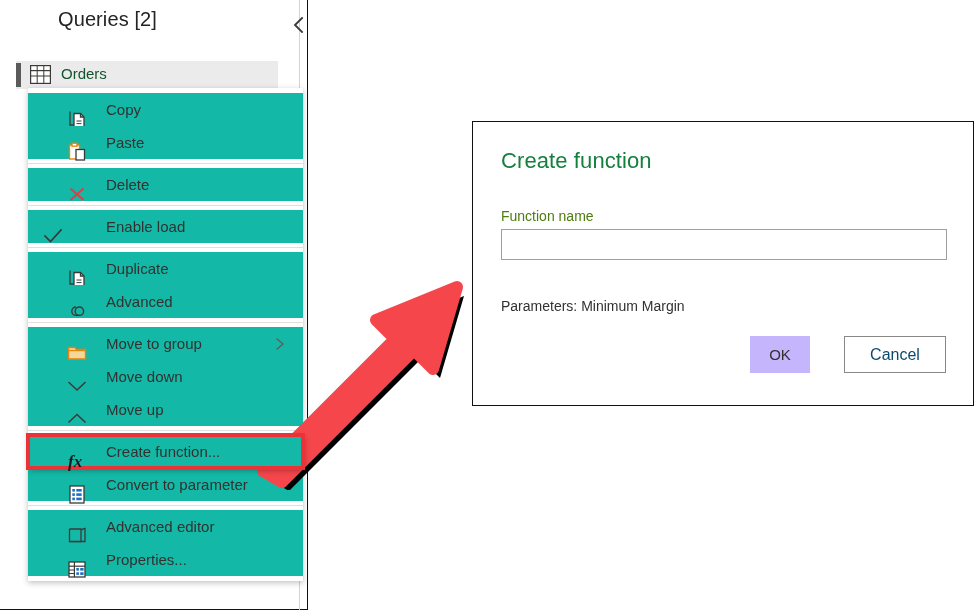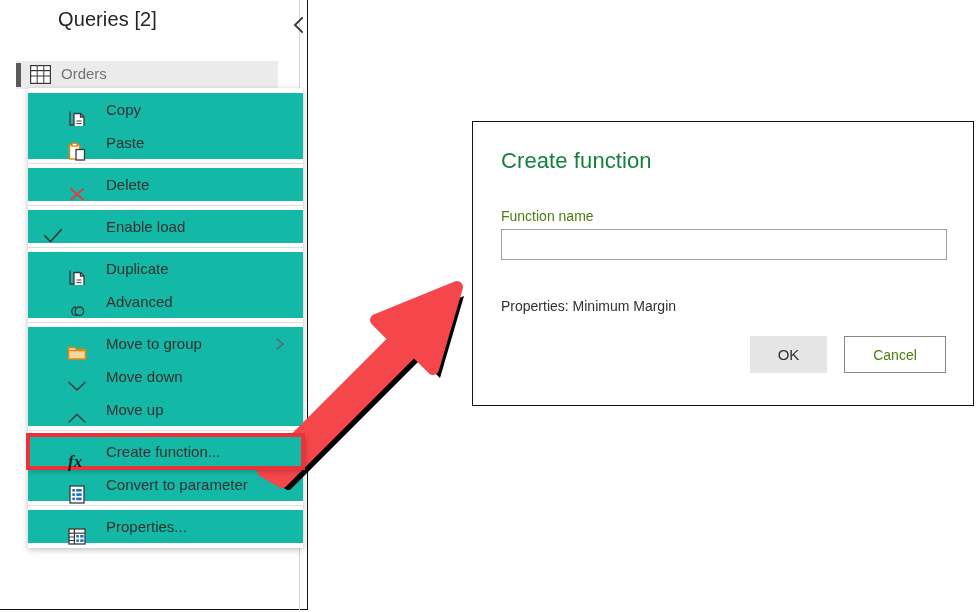--- a/index.html
+++ b/index.html
@@ -85,21 +85,21 @@
     left: 14px;
     top: 4px;
     width: 21px;
     height: 19px;
   }
   #orders-label {
     position: absolute;
     left: 45px;
     top: 4px;
     font-size: 15px;
-    color: #737373;
+    color: #14532d;
   }
 
   
   #context-menu {
     position: absolute;
     left: 28px;
     top: 88px;
     width: 275px;
     background: #ffffff;
     box-shadow: 0 1.6px 6px rgba(0,0,0,0.24), 0 0.3px 1px rgba(0,0,0,0.18);
@@ -206,40 +206,40 @@
     position: absolute;
     left: 28px;
     top: 176px;
     font-size: 14px;
     color: #323130;
   }
   #ok-button {
     position: absolute;
     left: 277px;
     top: 214px;
-    width: 77px;
+    width: 60px;
     height: 37px;
-    background: #e5e5e5;
+    background: #c4b5fd;
     border: none;
     font-family: "Liberation Sans", sans-serif;
     font-size: 15px;
     color: #323130;
     cursor: pointer;
   }
   #cancel-button {
     position: absolute;
     left: 371px;
     top: 214px;
     width: 102px;
     height: 37px;
     background: #ffffff;
     border: 1px solid #8a8886;
     font-family: "Liberation Sans", sans-serif;
-    font-size: 14px;
-    color: #4d7c0f;
+    font-size: 16px;
+    color: #0c4a6e;
     cursor: pointer;
   }
 </style>
 </head>
 <body>
 
 <div id="queries-panel">
 
   <div id="panel-inner-divider"></div>
 
@@ -394,20 +394,30 @@
         </svg>
       </span>
       <span class="menu-label">Convert to parameter</span>
     </div>
 
     <div class="menu-sep"></div>
 
     <div class="menu-item">
       <span class="menu-icon">
         <svg viewBox="0 0 22 22" width="22" height="22" aria-hidden="true">
+          <path d="M3.5 4 L15 4 L15 16.5 L19 16.5 L19 3.5 C19 3.5 17 3.5 15.6 5" fill="none" stroke="#3b3a39" stroke-width="1.3"></path>
+          <path d="M3.5 4 L3.5 16.5 L15 16.5" fill="none" stroke="#3b3a39" stroke-width="1.3"></path>
+          <line x1="3.5" y1="18.5" x2="15" y2="18.5" stroke="#3b3a39" stroke-width="1.3"></line>
+        </svg>
+      </span>
+      <span class="menu-label">Advanced editor</span>
+    </div>
+    <div class="menu-item">
+      <span class="menu-icon">
+        <svg viewBox="0 0 22 22" width="22" height="22" aria-hidden="true">
           <rect x="3" y="4" width="16" height="15" fill="#ffffff" stroke="#3b3a39" stroke-width="1.3"></rect>
           <line x1="3" y1="8.2" x2="19" y2="8.2" stroke="#3b3a39" stroke-width="1.2"></line>
           <line x1="8.4" y1="4" x2="8.4" y2="19" stroke="#3b3a39" stroke-width="1.2"></line>
           <line x1="3" y1="12" x2="8.4" y2="12" stroke="#3b3a39" stroke-width="1"></line>
           <line x1="3" y1="15.5" x2="8.4" y2="15.5" stroke="#3b3a39" stroke-width="1"></line>
           <rect x="10.3" y="10" width="2.6" height="2.6" fill="#1a6fc4"></rect>
           <rect x="10.3" y="14.3" width="2.6" height="2.6" fill="#1a6fc4"></rect>
           <rect x="14.2" y="10" width="3.4" height="2.6" fill="#1a6fc4"></rect>
           <rect x="14.2" y="14.3" width="3.4" height="2.6" fill="#1a6fc4"></rect>
         </svg>
@@ -440,17 +450,17 @@
              L37 217 Z" fill="#f4464b" stroke="#f4464b" stroke-width="12" stroke-linejoin="round"></path>
   </svg>
 </div>
 
 <div id="create-function-dialog">
   <div id="dialog-title">Create function</div>
 
   <label id="function-name-label">Function name</label>
   <input id="function-name-input" type="text" value="" placeholder="" style="">
 
-  <div id="parameters-text">Properties: Minimum Margin</div>
+  <div id="parameters-text">Parameters: Minimum Margin</div>
 
   <button id="ok-button">OK</button>
   <button id="cancel-button">Cancel</button>
 </div>
 
 </body></html>

